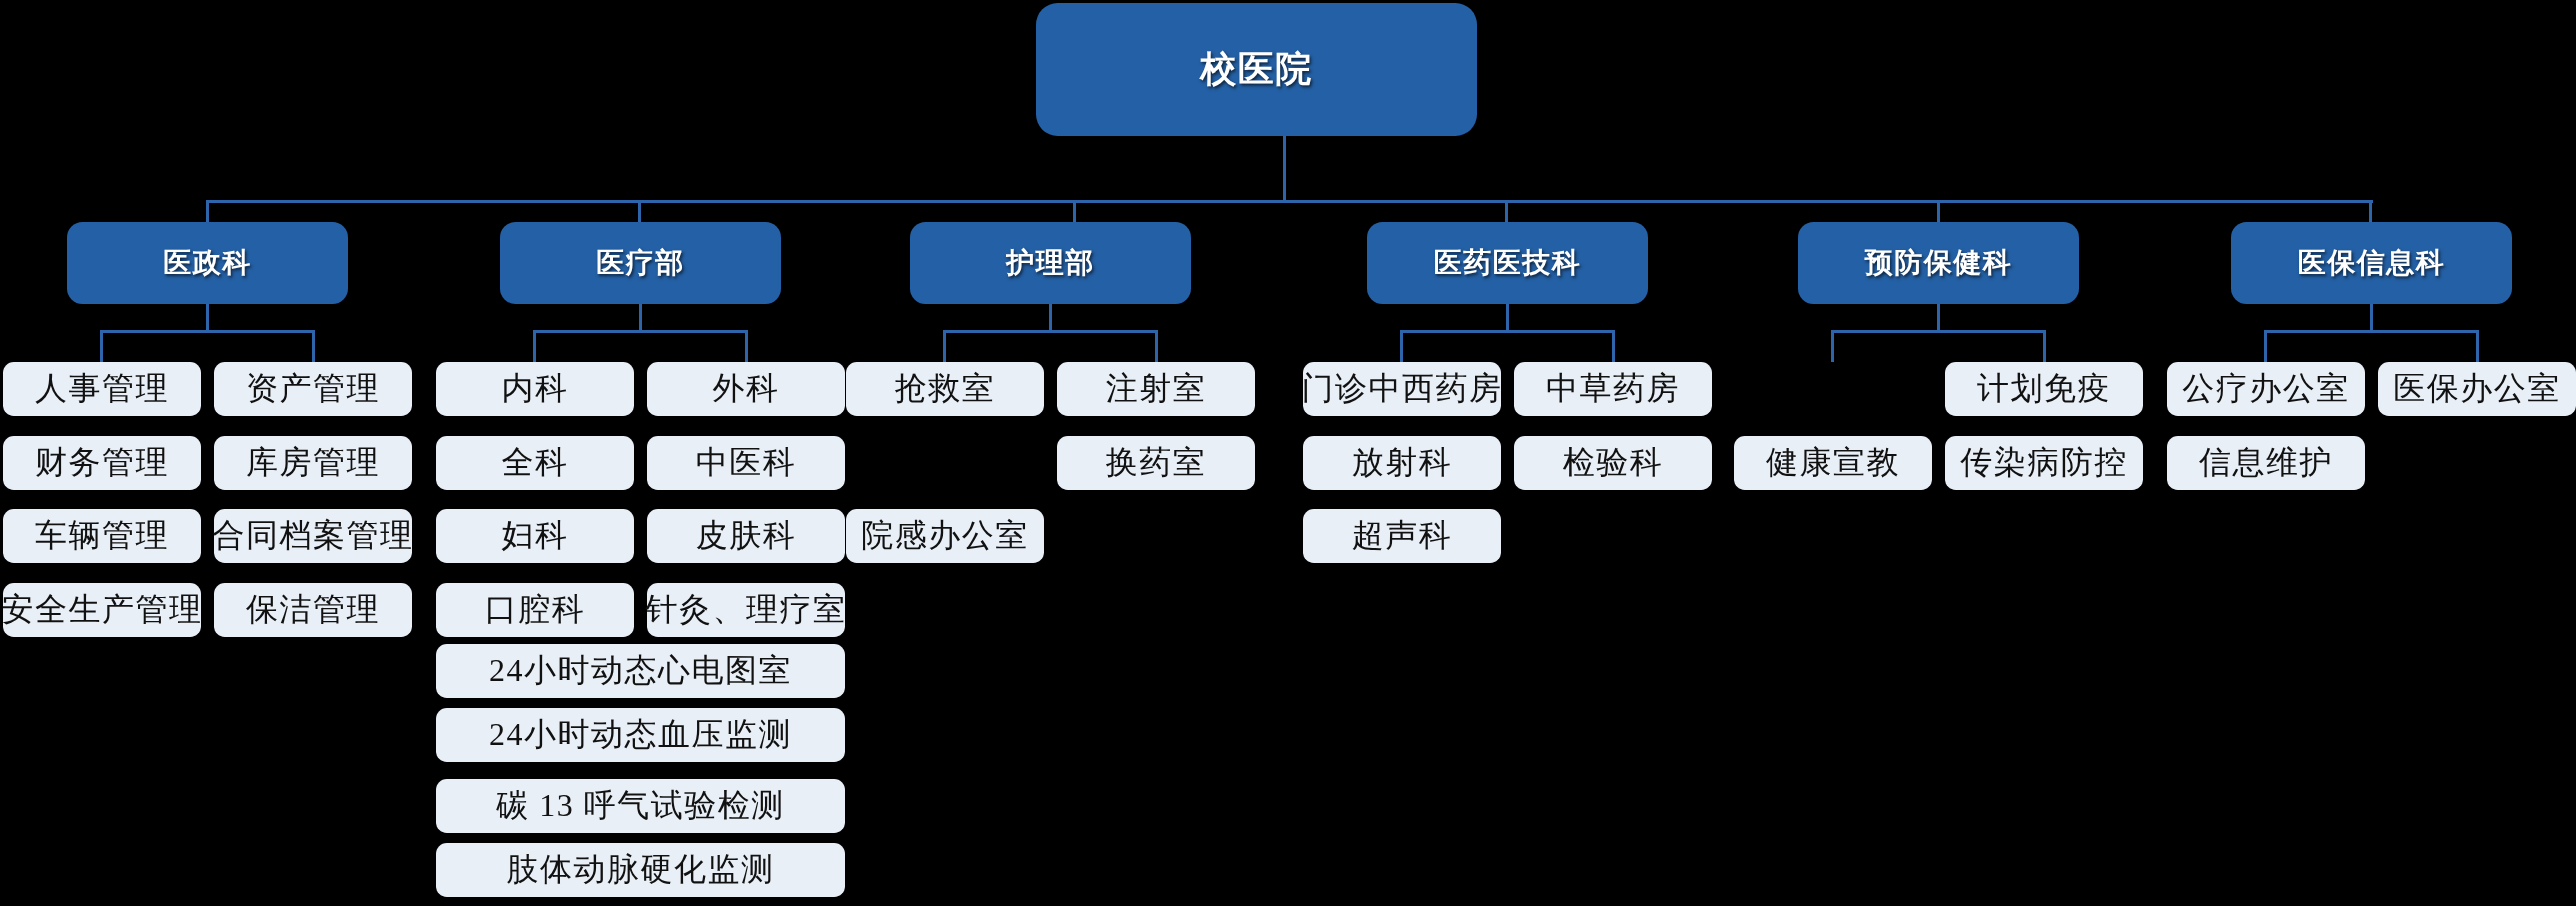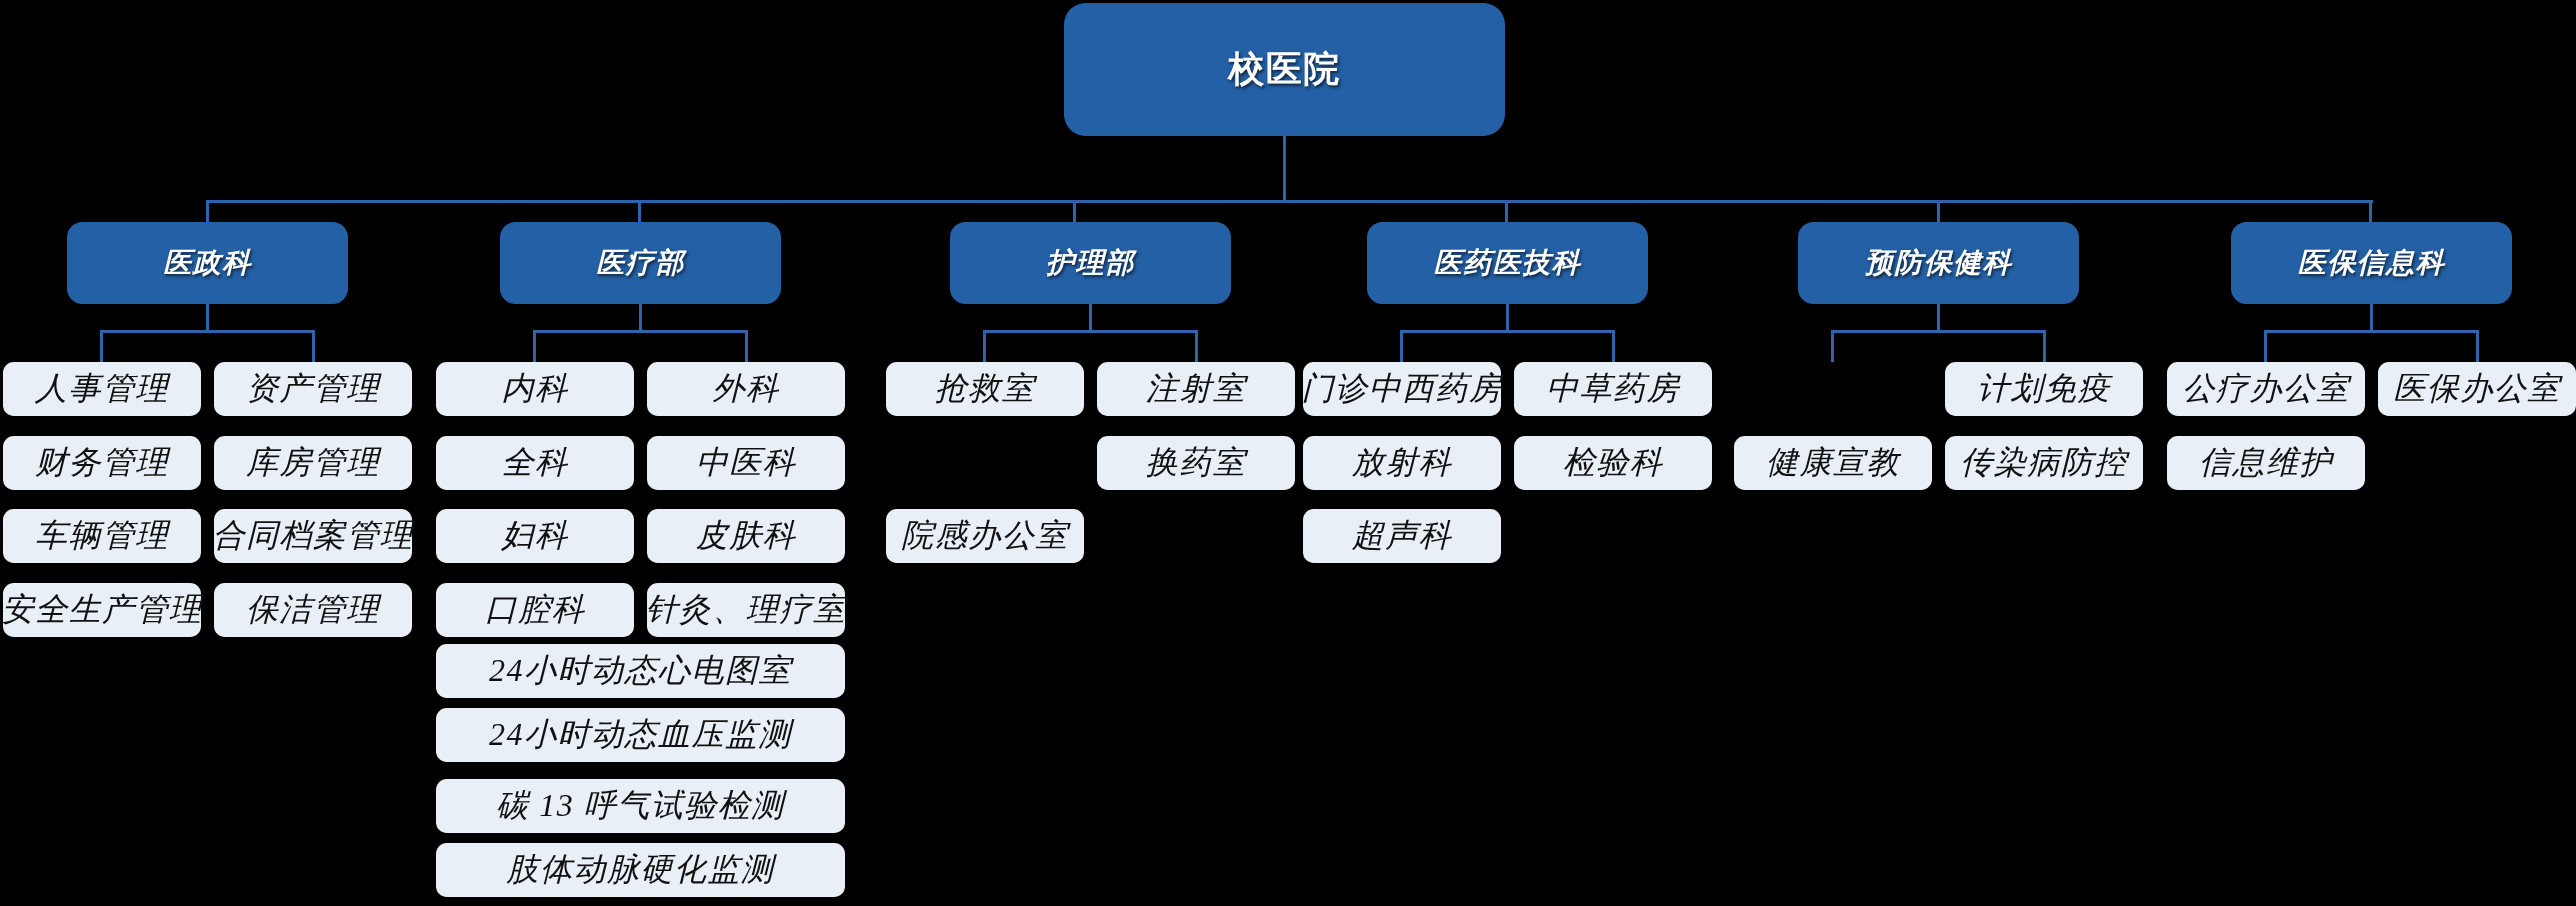--- a/index.html
+++ b/index.html
@@ -25,21 +25,21 @@
   .box{
     position:absolute;
     background:var(--node-blue);
     color:var(--root-text);
     display:flex;align-items:center;justify-content:center;
     font-weight:bold;
     text-shadow:1.5px 2.3px 3.1px rgba(0,0,0,0.65);
     letter-spacing:1.5px;
   }
   .root{
-    left:1064px;top:3.1px;width:441px;height:133px;
+    left:1036px;top:3.1px;width:441px;height:133px;
     border-radius:21.7px;font-size:36px;
   }
   .dept{
     left:64px;top:222px;width:281px;height:82px;
     border-radius:15.5px;font-size:28px;
   }
   
   .child{
     position:absolute;
     width:198px;height:54px;
@@ -51,21 +51,21 @@
     font-size:32px;
     letter-spacing:1.5px;
     white-space:nowrap;
   }
   .child.wide{width:409px;}
   
   .c1{left:0;}      .c2{left:211px;}
   .r1{top:362px;}   .r2{top:436px;}   .r3{top:509px;}   .r4{top:583px;}
   .w1{top:644px;}   .w2{top:708px;}   .w3{top:779px;}  .w4{top:843px;}
   
-  .group{position:absolute;top:0;width:409px;height:880px;font-style:italic;}
+  .group{position:absolute;top:0;width:409px;height:880px;}
   .stub {left:203px;top:304px;height:28px;}
   .split{left:97px;top:330px;width:214px;}
   .dropL{left:97px;top:330px;height:32px;}
   .dropR{left:309px;top:330px;height:32px;}
   
   .root-stub{left:1283px;top:136px;height:67px;}
   .main-rail{left:207px;top:200px;width:2166px;}
   .hdrop{top:200px;height:25px;}
 </style>
 </head>
@@ -113,21 +113,21 @@
     <div class="child c1 r3">妇科</div>
     <div class="child c2 r3">皮肤科</div>
     <div class="child c1 r4">口腔科</div>
     <div class="child c2 r4">针灸、理疗室</div>
     <div class="child wide w1">24小时动态心电图室</div>
     <div class="child wide w2">24小时动态血压监测</div>
     <div class="child wide w3">碳 13 呼气试验检测</div>
     <div class="child wide w4">肢体动脉硬化监测</div>
   </div>
 
-  <div class="group" style="left:886px">
+  <div class="group" style="left:846px">
     <div class="box dept">护理部</div>
     <div class="vline stub"></div>
     <div class="hline split"></div>
     <div class="vline dropL"></div>
     <div class="vline dropR"></div>
     <div class="child c2 r1">注射室</div>
     <div class="child c1 r1">抢救室</div>
     <div class="child c2 r2">换药室</div>
     <div class="child c1 r3">院感办公室</div>
   </div>

